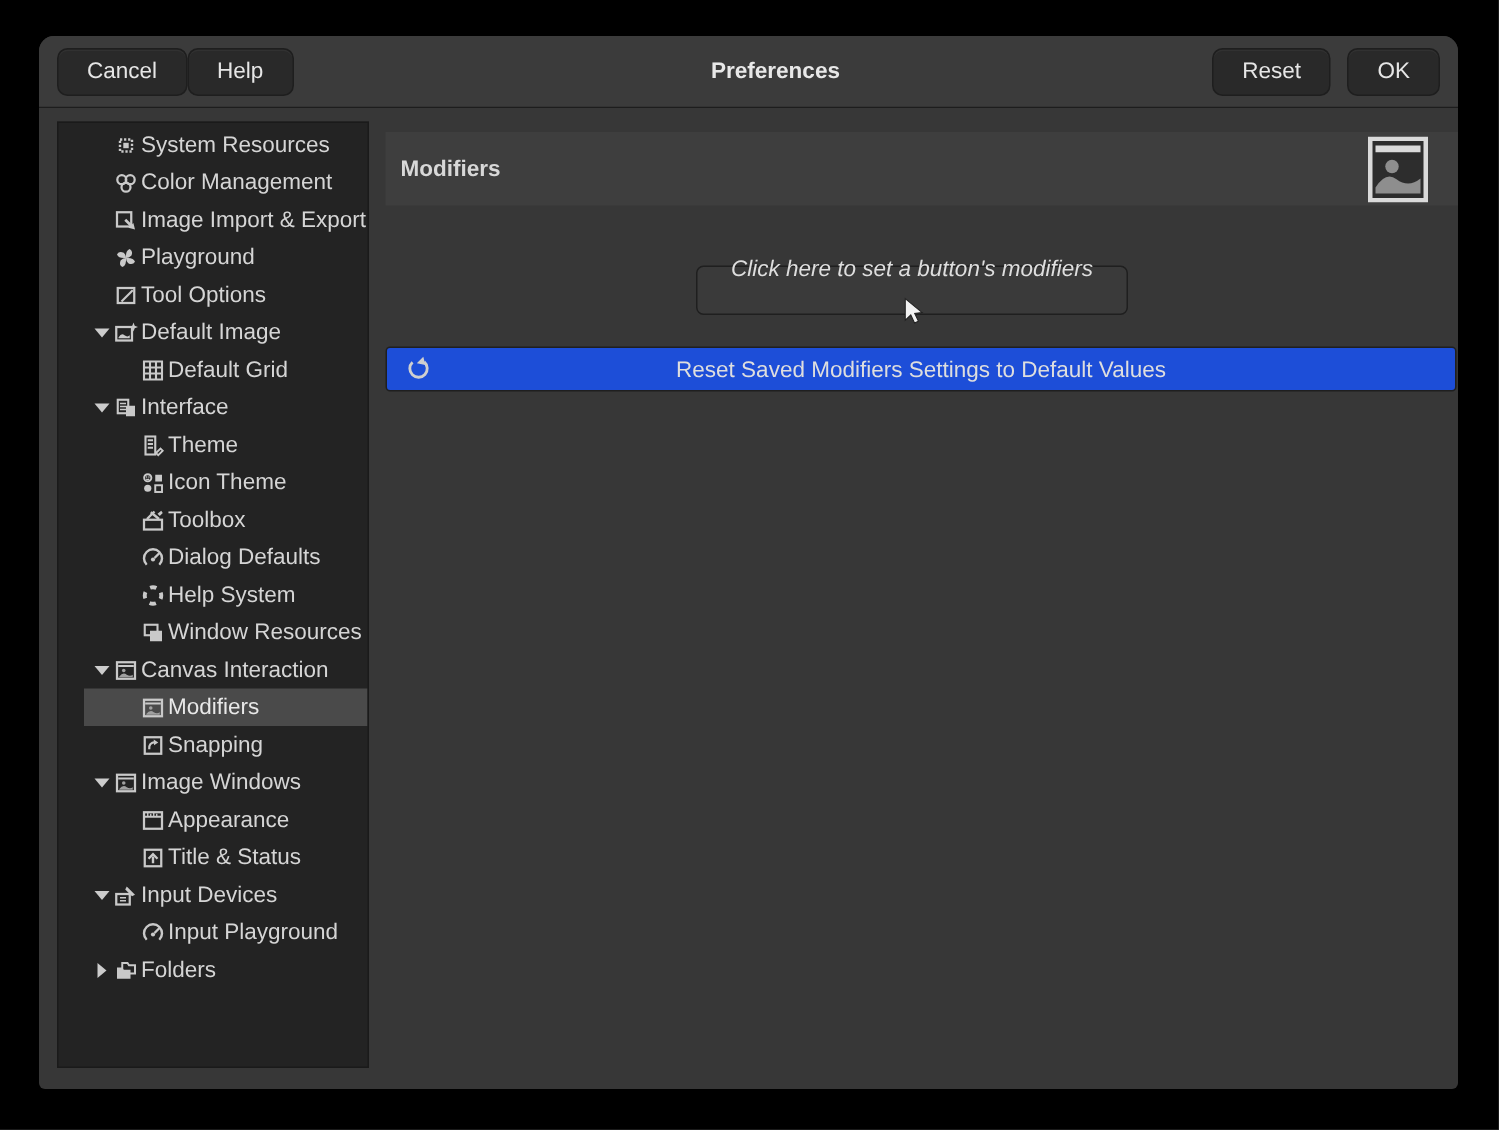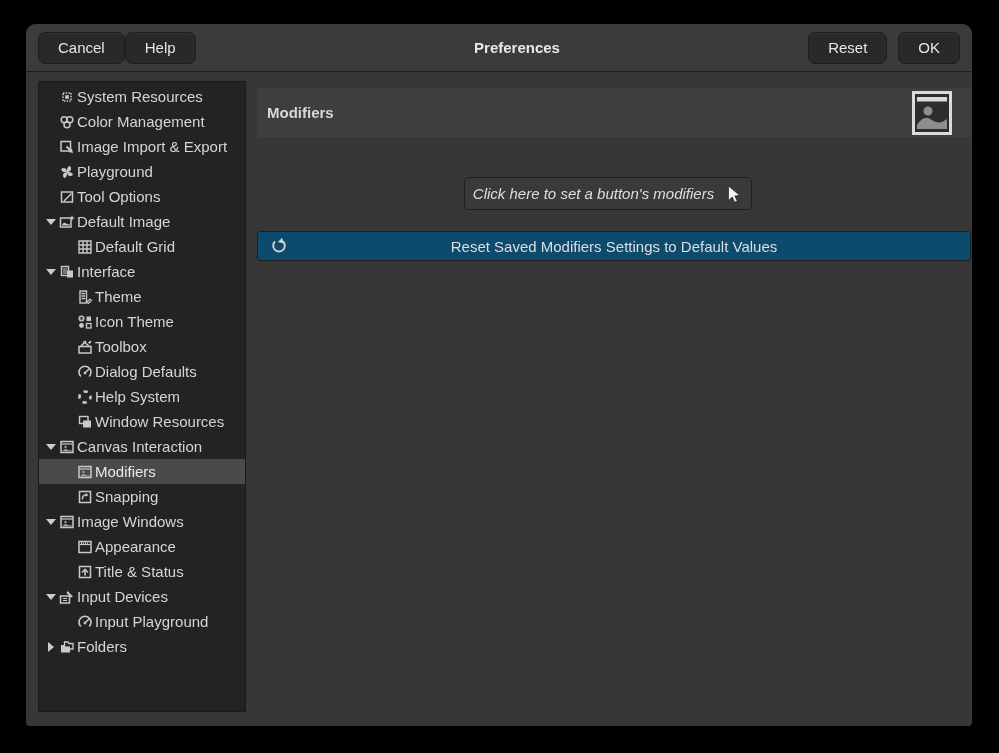--- a/index.html
+++ b/index.html
@@ -29,21 +29,21 @@
     cursor:default; user-select:none;
   }
   .tb-title {
     position:absolute; left:0; right:0; text-align:center;
     color:#e8e8e8; font-weight:bold; font-size:15px; pointer-events:none;padding-left:36px;
   }
   
   .sidebar {
     position:absolute; left:12px; top:57px; width:208px; height:631px;
     background:#232323; border:1px solid #1a1a1a; box-sizing:border-box;
-    padding-top:2px; overflow:hidden;
+    padding-top:2px; overflow:hidden;padding-left:17px;
   }
   .side-row {
     height:25px; display:flex; align-items:center;
     color:#d5d5d5; font-size:15px; white-space:nowrap; cursor:default;
   }
   .side-row.selected { background:#4a4a4a; color:#e8e8e8; }
   .expander {
     flex:0 0 14px; width:14px; margin-left:5px;
     display:flex; justify-content:center; align-items:center;
   }
@@ -71,27 +71,27 @@
     padding:0 20px 0 10px; box-sizing:border-box;
   }
   .page-title { font-weight:bold; font-size:15px; color:#d8d8d8; }
   .header-icon { margin-left:auto; width:40px; height:44px; }
   .header-icon svg { width:40px; height:44px; display:block; }
   .set-btn {
     position:absolute; left:207px; top:105px; width:288px; height:33px;
     box-sizing:border-box; background:#3a3a3a;
     border:1px solid #1f1f1f; border-radius:5px;
     display:flex; align-items:center; justify-content:center; gap:9px;
-    color:#dedede; font-size:15px; cursor:default; user-select:none;
+    color:#dedede; font-size:15px; cursor:default; user-select:none;flex-direction:column;
   }
   .set-btn .btn-label { font-style:italic; }
   .cursor-icon svg { width:20px; height:20px; display:block; }
   .reset-wide-btn {
     position:absolute; left:0; top:159px; width:714px; height:30px;
-    box-sizing:border-box; background:#0c4a6e;
+    box-sizing:border-box; background:#1d4ed8;
     border:1px solid #1f1f1f; border-radius:3px;
     color:#dedede; font-size:15px; cursor:default; user-select:none;
   }
   .reset-wide-btn .reset-icon {
     position:absolute; left:12px; top:5px; width:18px; height:18px;
   }
   .reset-wide-btn .reset-icon svg { width:18px; height:18px; display:block; }
   .reset-wide-btn .btn-label {
     position:absolute; left:0; right:0; top:0; bottom:0;
     display:flex; align-items:center; justify-content:center;

